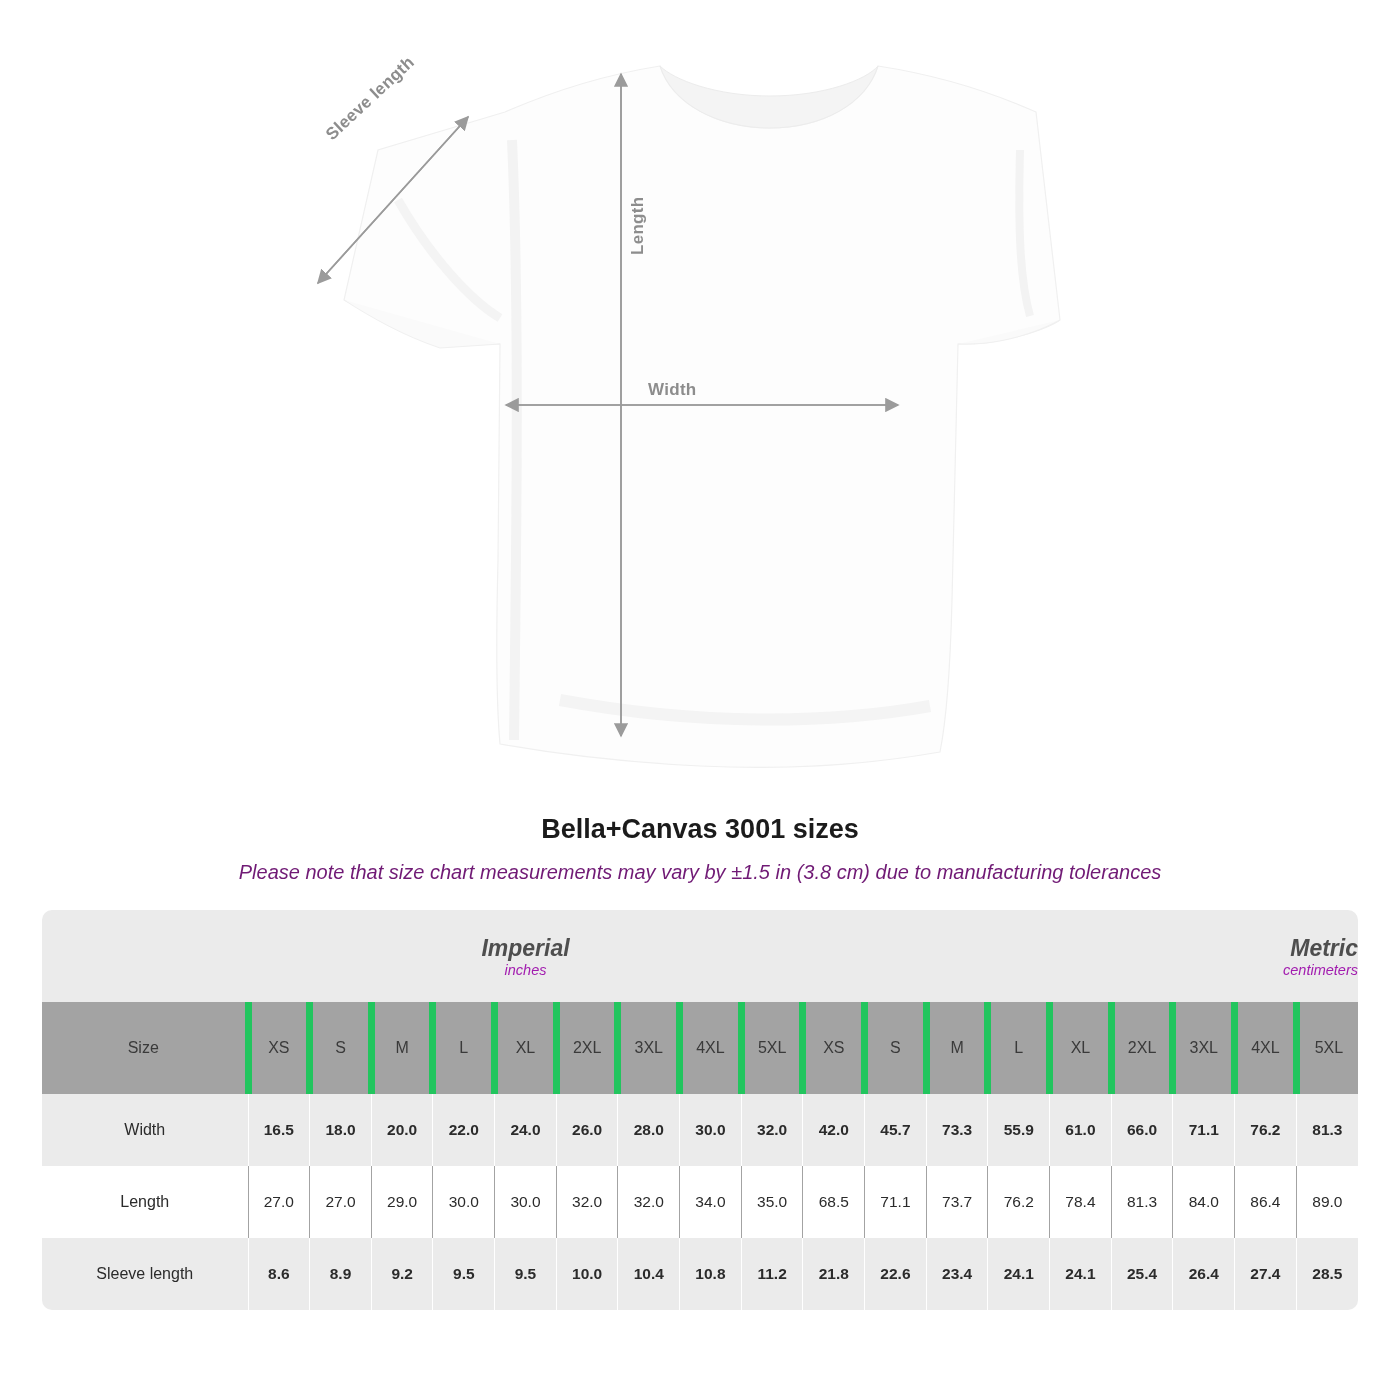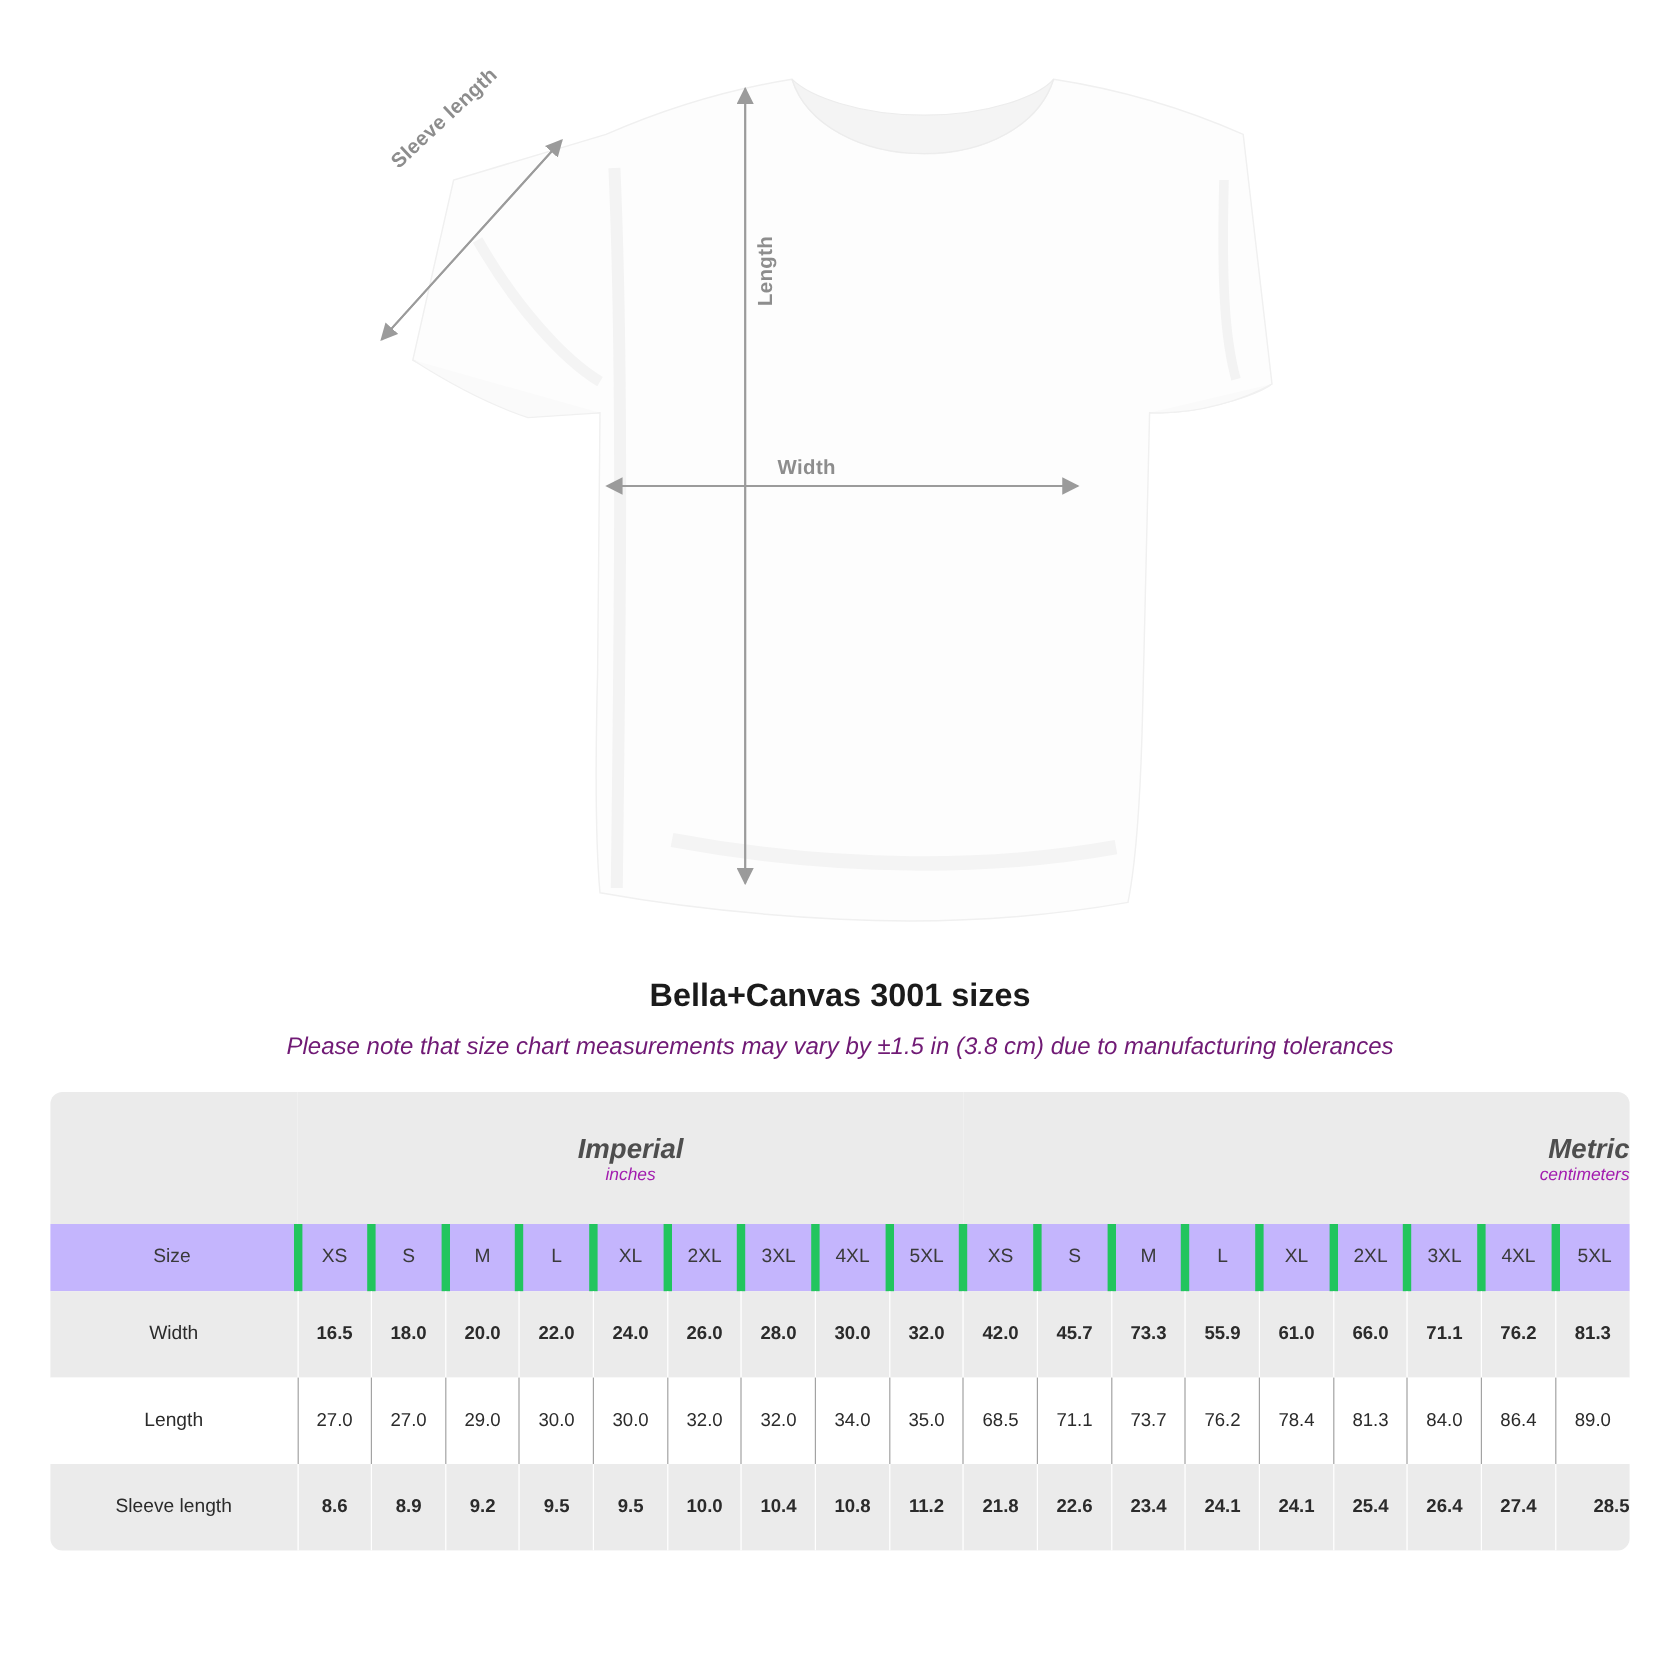--- a/index.html
+++ b/index.html
@@ -81,21 +81,21 @@
     width: 1316px;
     font-size: 15.5px;
   }
   table.size-table td, table.size-table th {
     text-align: center;
     padding: 0;
     font-weight: normal;
   }
   
   .unit-row td {
-    height: 110px;
+    height: 92px;
     background: #ebebeb;
     vertical-align: middle;
   }
   .unit-row td.corner {
     background: #ebebeb;
     border-top-left-radius: 10px;
   }
   .unit-row td.unit-last {
     border-top-right-radius: 10px;
     text-align: right;
@@ -107,22 +107,22 @@
     color: #4e4e4e;
     line-height: 1.25;
   }
   .unit-sub {
     font-size: 14.5px;
     font-style: italic;
     color: #a21caf;
   }
   
   .size-row td {
-    height: 56px;
-    background: #c4b5fd;
+    height: 92px;
+    background: #a3a3a3;
     color: #3a3a3a;
     font-weight: bold;
     font-size: 16px;
     vertical-align: middle;
   }
   .size-row td.rowhead {
     font-size: 16px;
   }
   
   .data-row td {
@@ -148,21 +148,21 @@
     border-left: 1px solid #ffffff;
     font-weight: bold;
   }
   .plain .vline {
     border-left: 1px solid #a3a3a3;
   }
   .size-row .vline {
     border-left: 7px solid #22c55e;
   }
   .last-row td:first-child { border-bottom-left-radius: 10px; }
-  .last-row td:last-child { border-bottom-right-radius: 10px; text-align: right; }
+  .last-row td:last-child { border-bottom-right-radius: 10px; }
 </style>
 </head>
 <body>
 
 <div class="illustration">
   <svg class="shirt-svg" width="1400" height="800" viewBox="0 0 1400 800">
 
     <path d="M505 112
              C 560 88, 610 74, 660 66
              C 672 104, 718 128, 770 128

